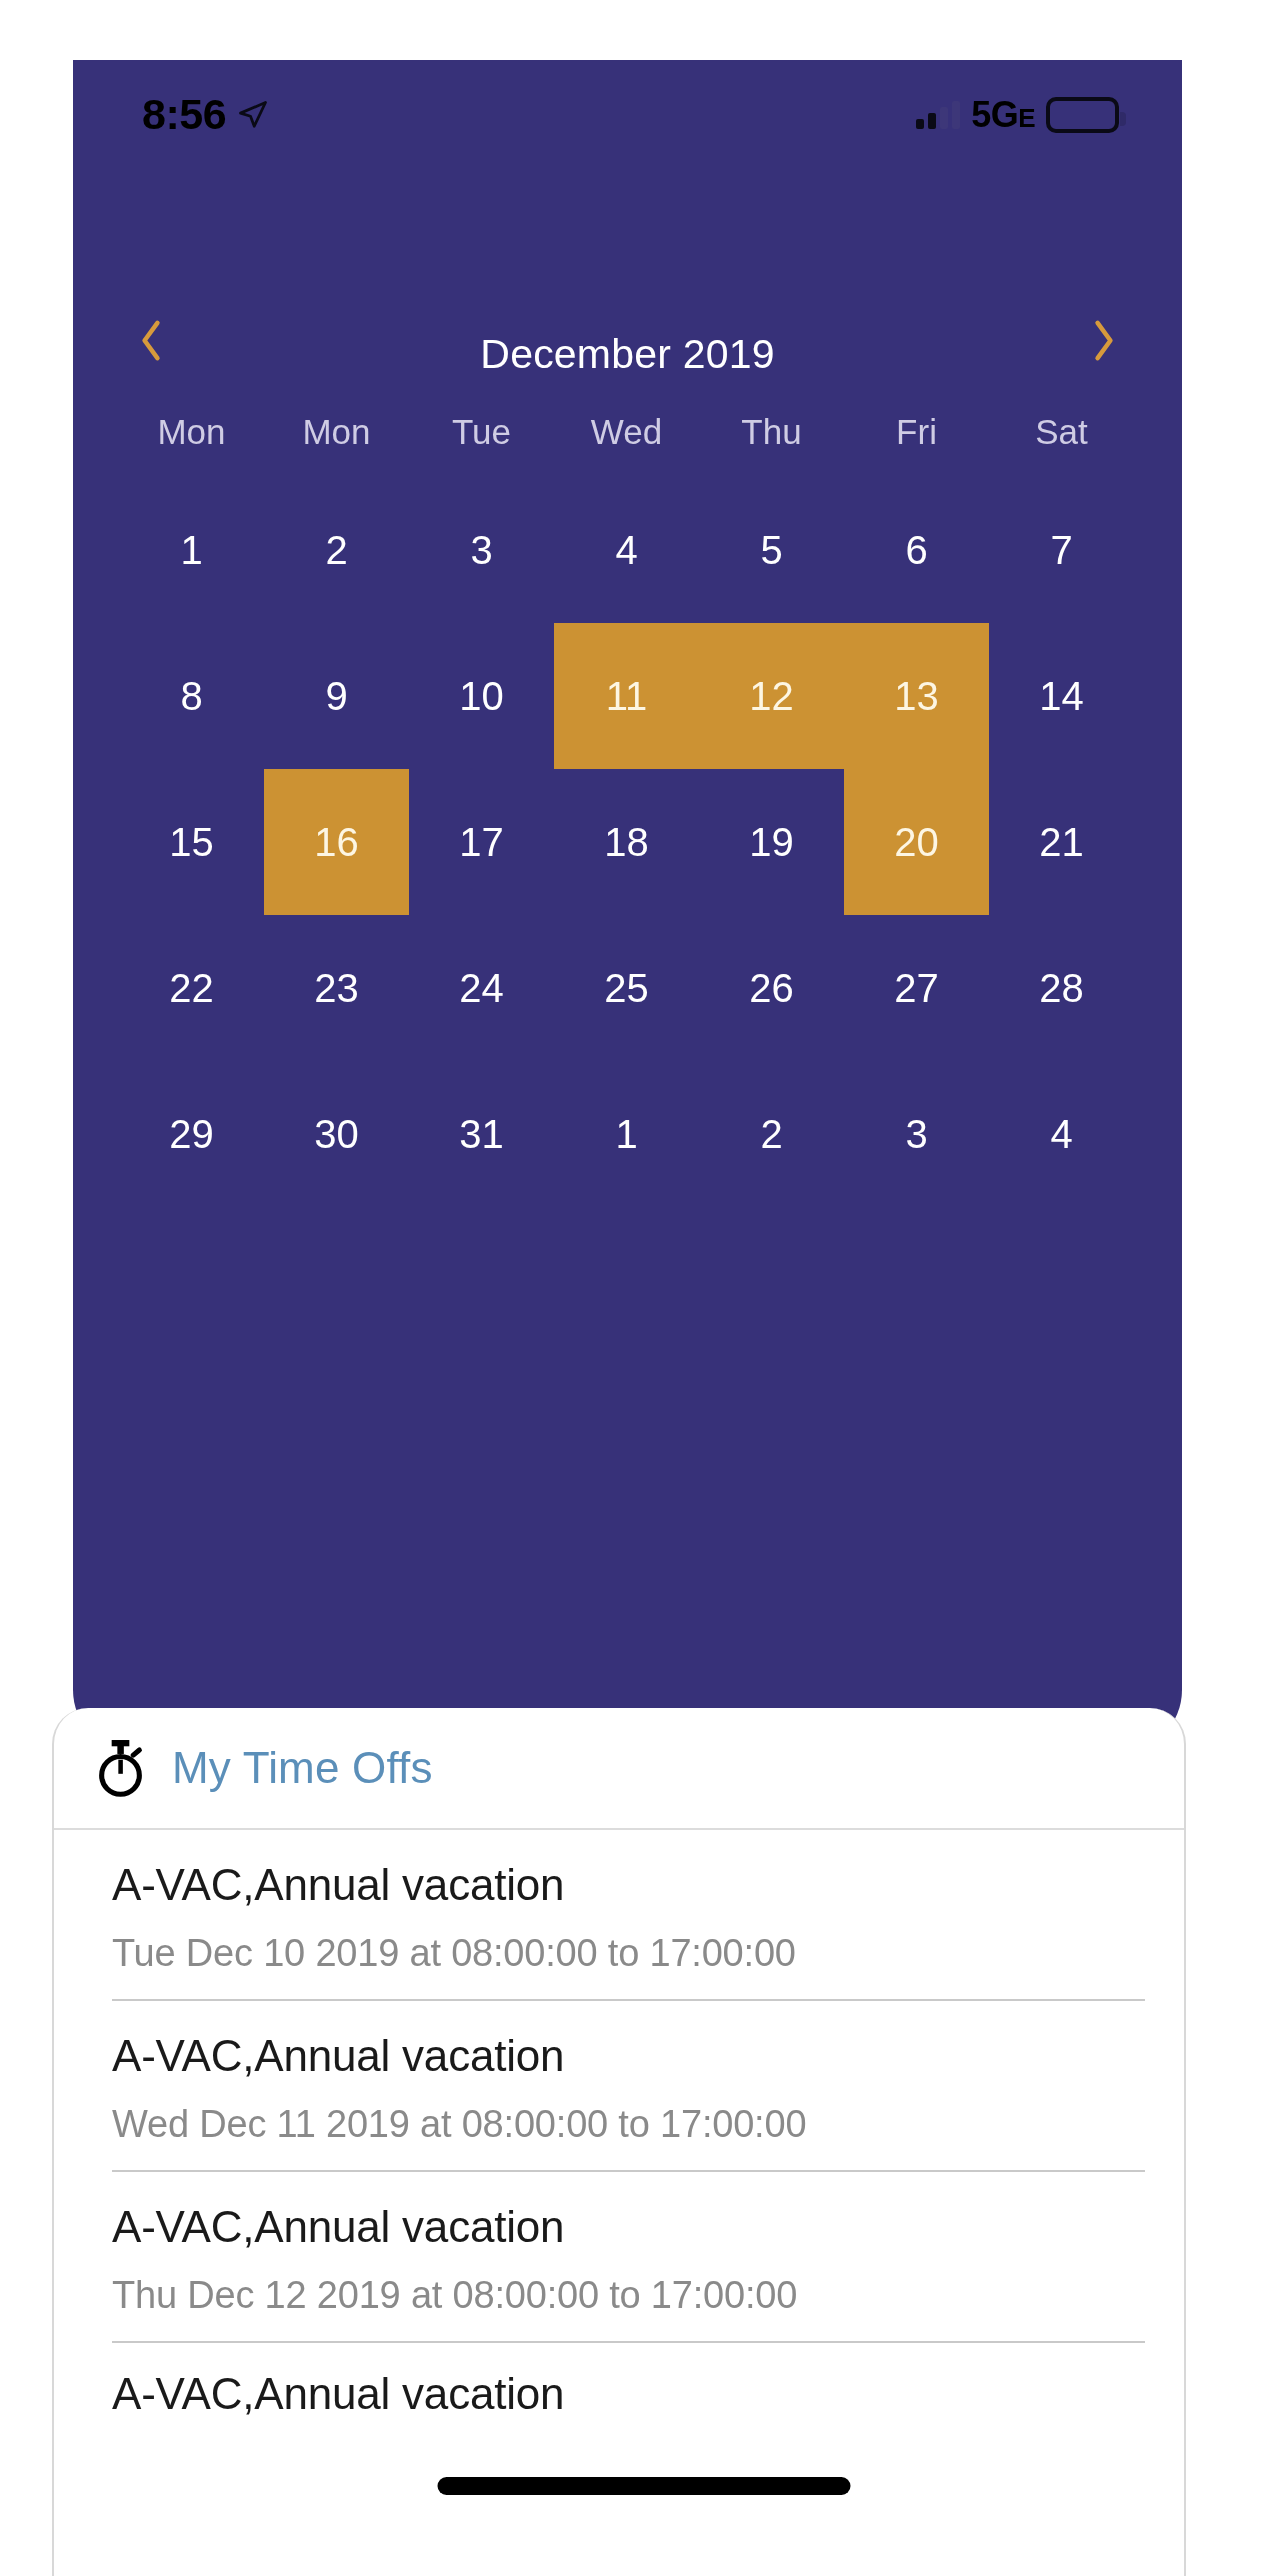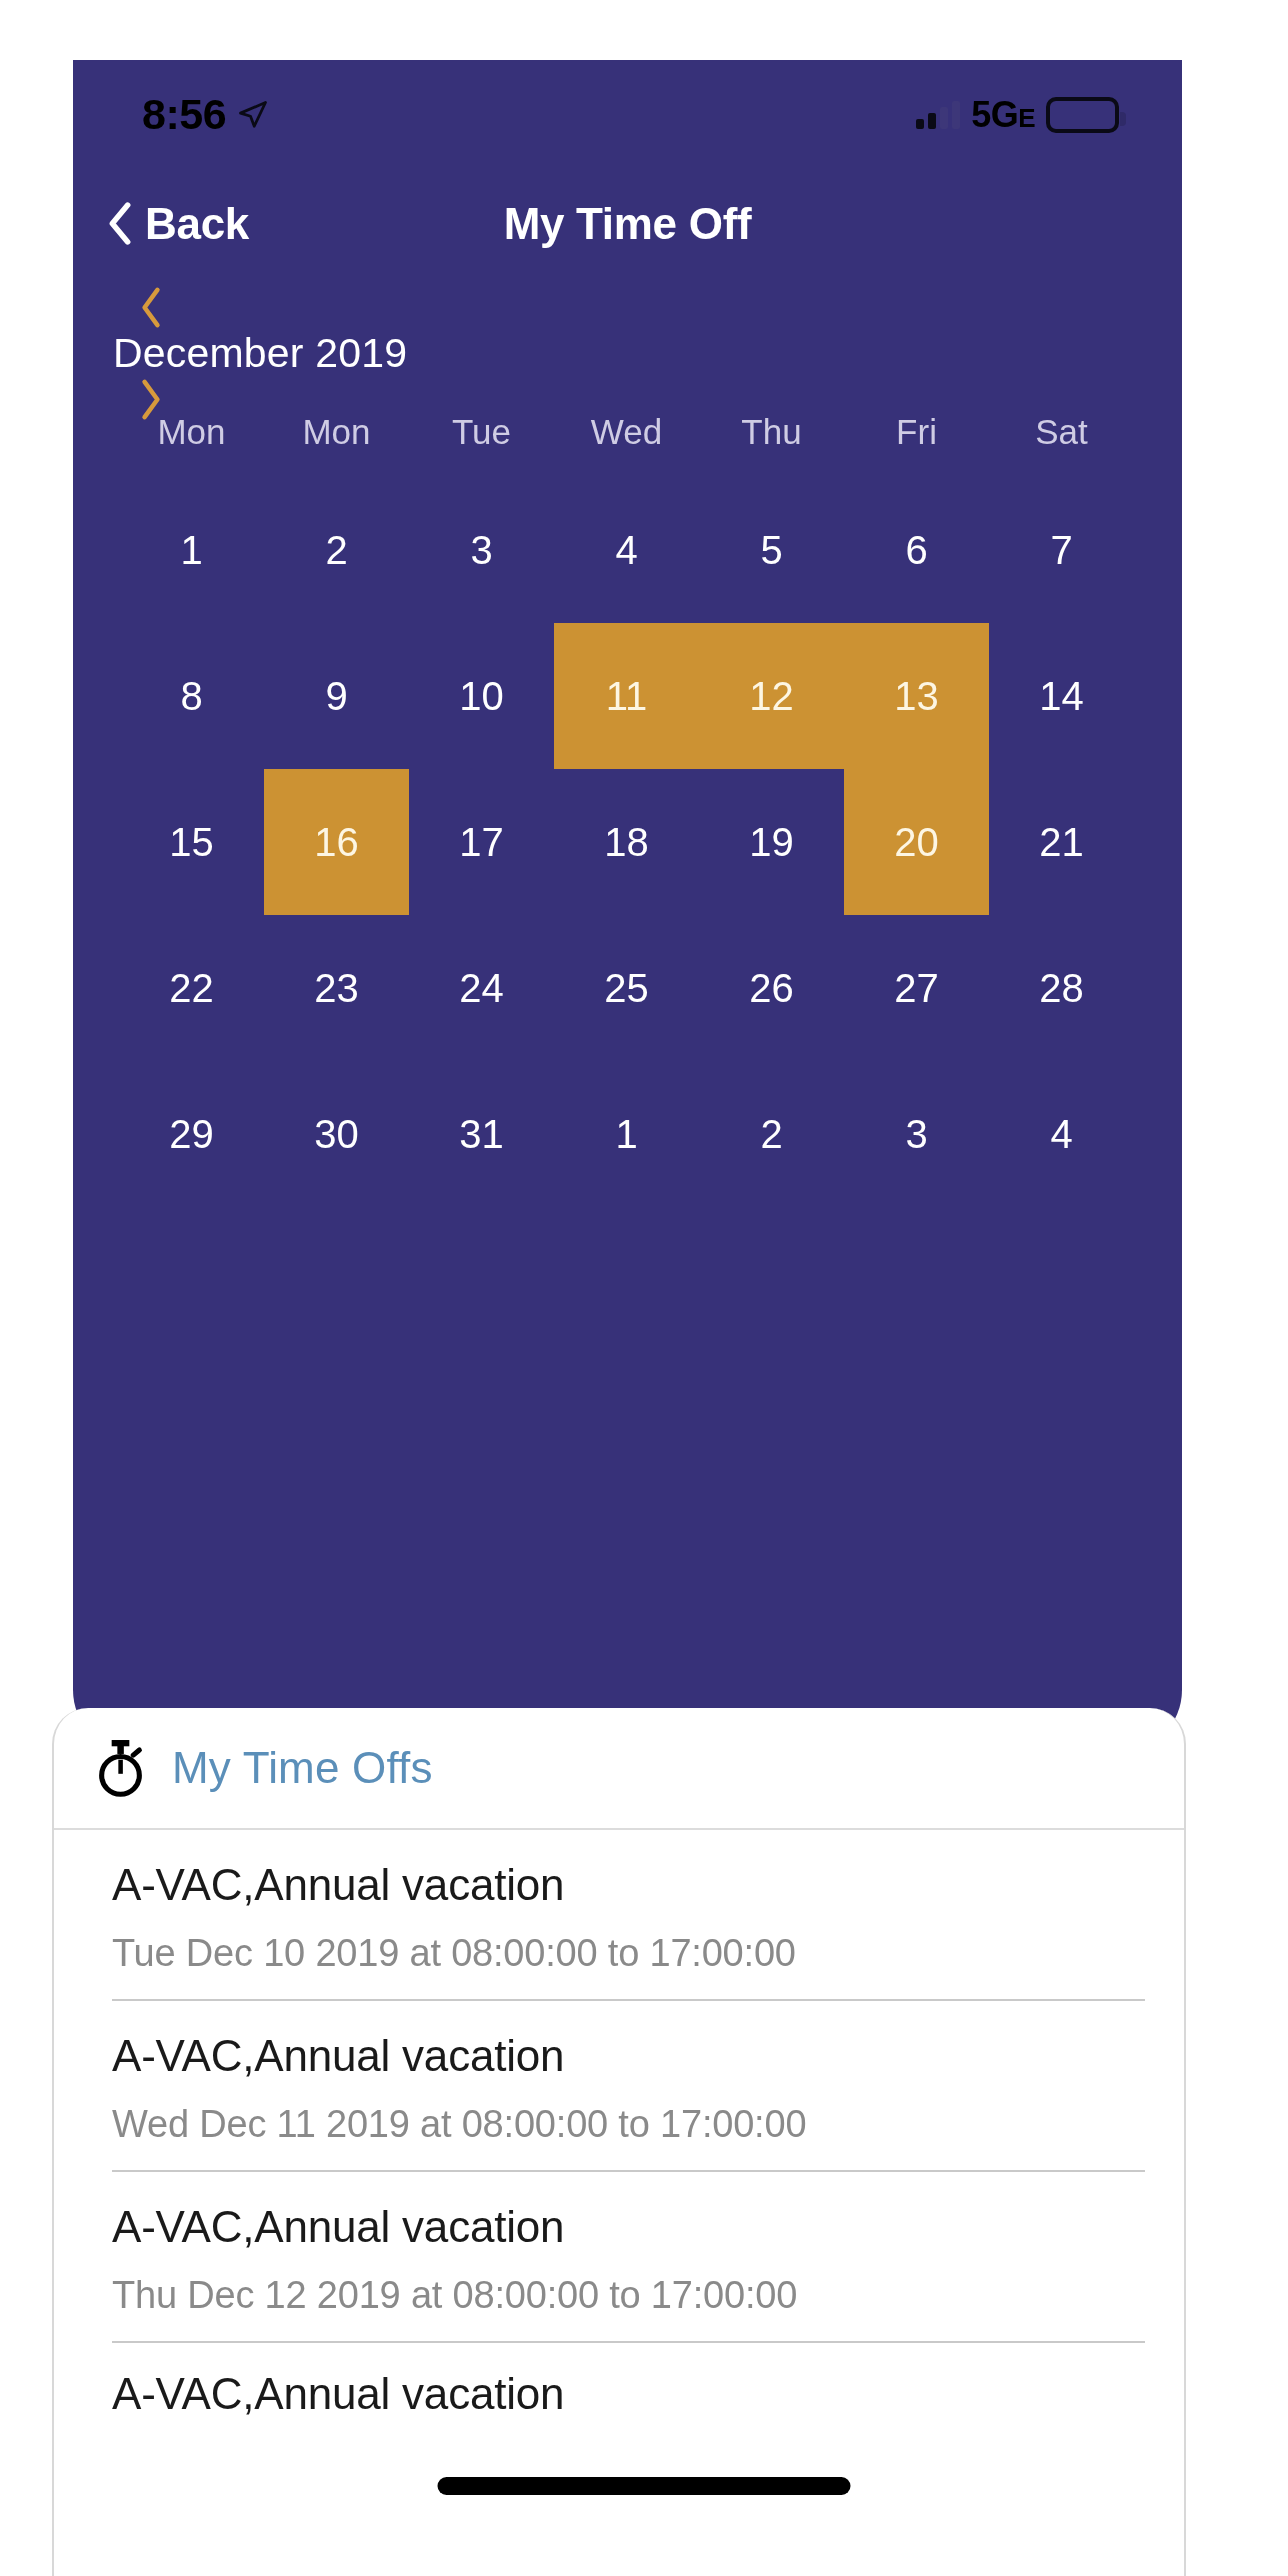--- a/index.html
+++ b/index.html
@@ -151,25 +151,24 @@
   }
 
   
   .month-row {
     position: absolute;
     left: 0;
     top: 225px;
     width: 100%;
     height: 93px;
     display: flex;
-    align-items: flex-start;
+    align-items: flex-end;
     justify-content: space-between;
     padding: 0 40px;
     box-sizing: border-box;
-    flex-direction: column;
   }
   .month-arrow {
     width: 75px;
     height: 75px;
     display: flex;
     align-items: center;
     justify-content: center;
     cursor: pointer;
   }
   .month-arrow svg { display: block; }
@@ -298,31 +297,20 @@
           <i></i>
           <i></i>
       </span>
       <span class="net-label"><span>5G</span><span class="small">E</span></span>
       <span class="battery">
         <span class="fill"></span>
       </span>
     </div>
   </div>
 
-  <div class="nav-bar">
-    <div class="back-btn">
-      <span>
-        <svg class="chev-back" viewBox="0 0 16 28" aria-hidden="true">
-          <path d="M13 2 L3 14 L13 26" fill="none" stroke="#ffffff" stroke-width="3.6" stroke-linecap="round" stroke-linejoin="round"></path>
-        </svg>
-      </span>
-      <span class="back-label">Back</span>
-    </div>
-    <div class="nav-title">My Time Off</div>
-  </div>
 
   <div class="month-row">
     <div class="month-arrow">
       <svg width="30" height="45" viewBox="0 0 16 28" aria-hidden="true">
         <path d="M12 3 L4 14 L12 25" fill="none" stroke="#d79a3c" stroke-width="2.8" stroke-linecap="round" stroke-linejoin="round"></path>
       </svg>
     </div>
     <div class="month-label">December 2019</div>
     <div class="month-arrow">
       <svg width="30" height="45" viewBox="0 0 16 28" aria-hidden="true">

